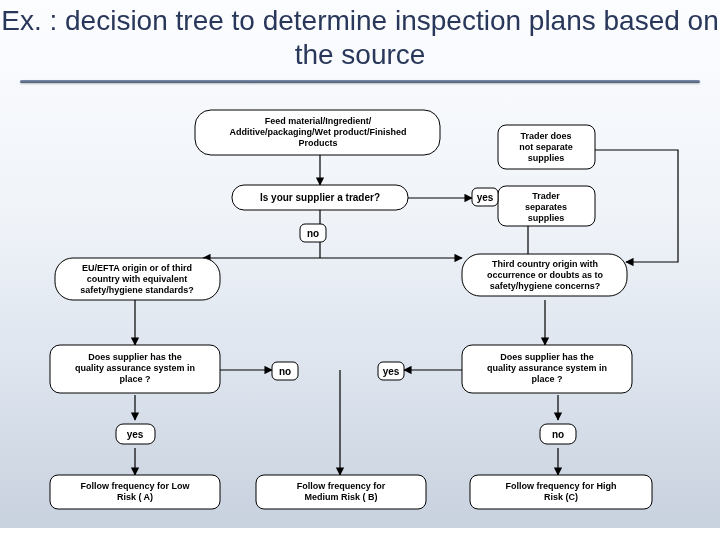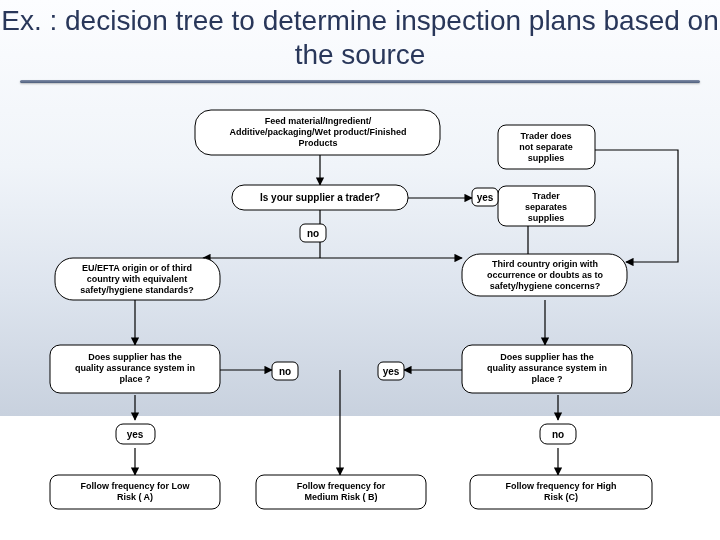--- a/index.html
+++ b/index.html
@@ -1,16 +1,16 @@
 <!DOCTYPE html>
 <html><head>
 <meta charset="utf-8">
 <style>
 html,body{margin:0;padding:0;width:720px;height:540px;overflow:hidden;font-family:Verdana,Geneva,sans-serif}
-.slide{position:relative;width:720px;height:416px;background:linear-gradient(180deg,#fcfdff 0%,#f0f4f9 40%,#dde4ee 70%,#c8d1de 100%)}
+.slide{position:relative;width:720px;height:528px;background:linear-gradient(180deg,#fcfdff 0%,#f0f4f9 40%,#dde4ee 70%,#c8d1de 100%)}
 .title{position:absolute;left:0;top:4px;width:720px;text-align:center;font-size:28px;line-height:34px;color:#29375a;font-family:Verdana,sans-serif;letter-spacing:0}
 .title-rule{position:absolute;left:20px;right:20px;top:80px;height:3px;background:linear-gradient(180deg,#7e8ba6 0%,#4e5f7d 100%);border-radius:2px;box-shadow:0 1px 2px rgba(0,0,0,.25)}
 svg.canvas{position:absolute;left:0;top:0}
 .node text{font-family:Verdana,sans-serif;font-weight:700;fill:#000;text-anchor:middle}
 .lbl{font-family:Verdana,sans-serif;font-weight:700;font-size:10px;fill:#000}
 .edge{stroke:#000;stroke-width:1.2;fill:none}
 </style>
 </head>
 <body>
 

